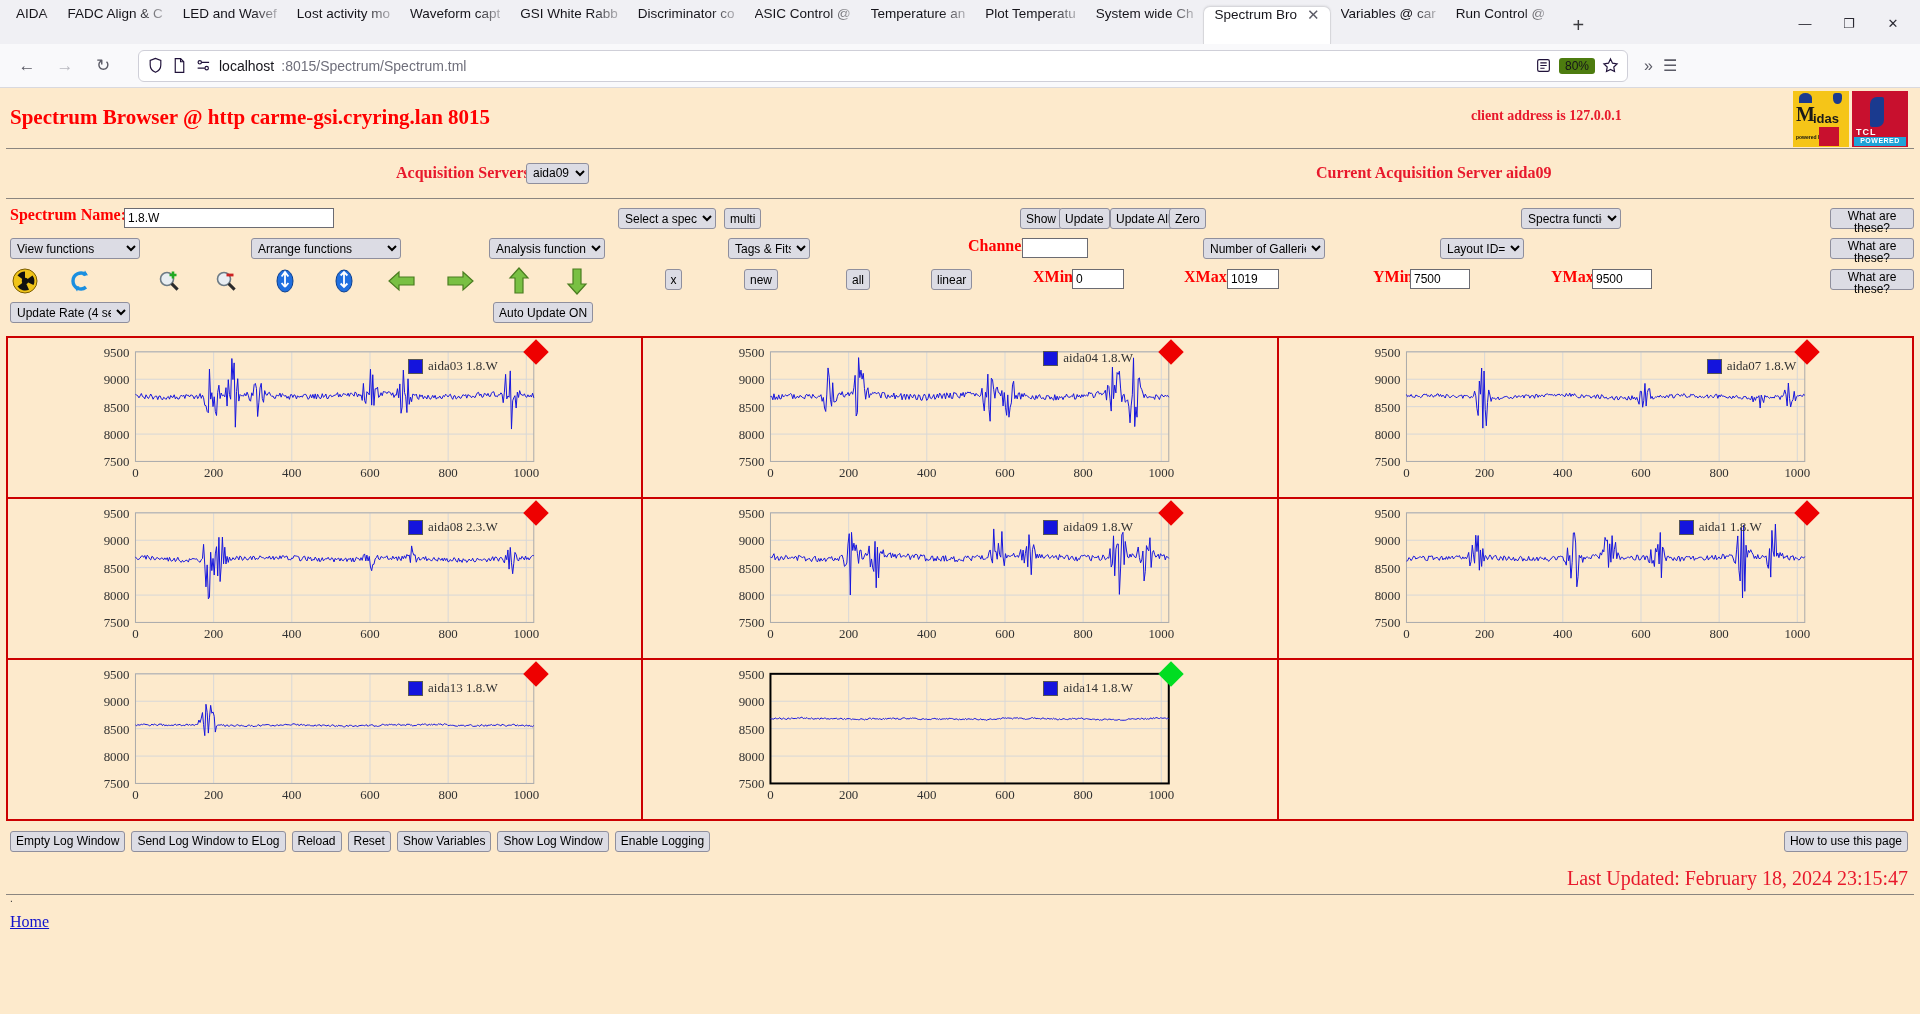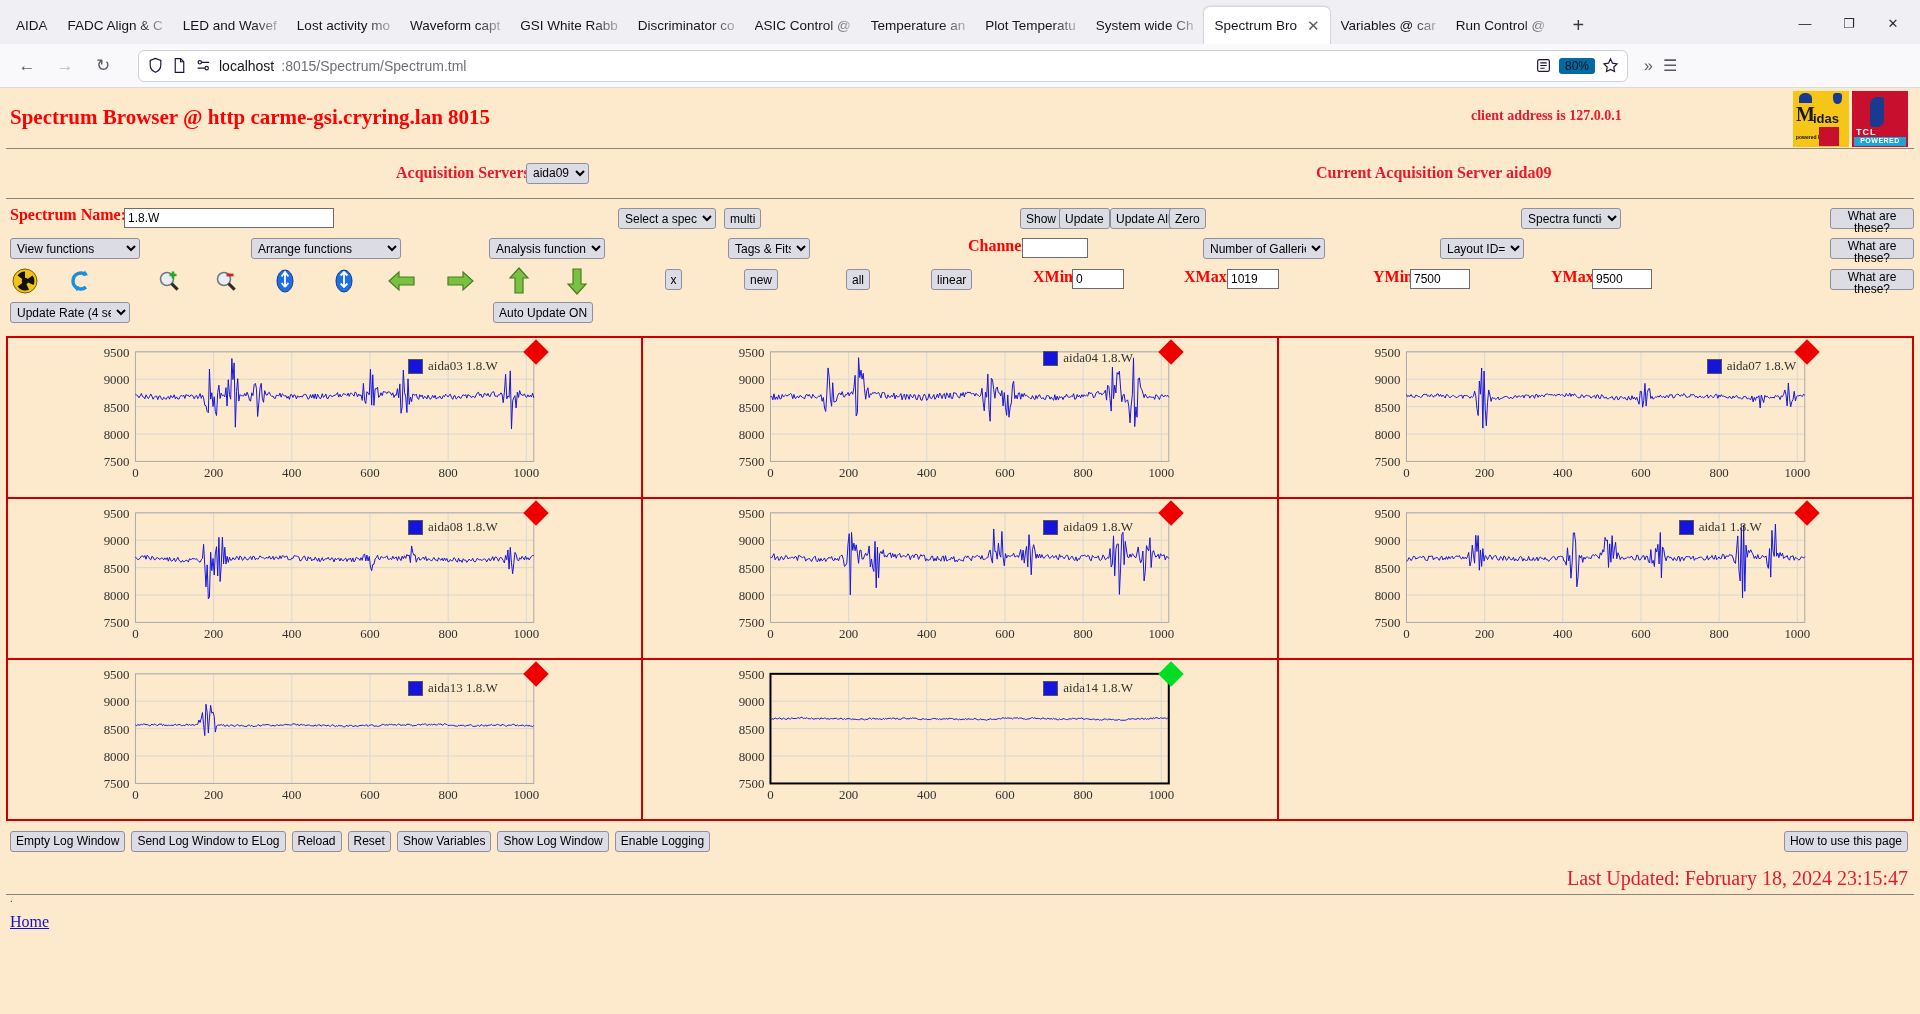--- a/index.html
+++ b/index.html
@@ -11,21 +11,21 @@
     -webkit-font-smoothing:antialiased;
   }
   
   .browser{width:1920px;background:#f0f0f4;}
   .tabstrip{
     height:44px;background:#f0f0f4;display:flex;align-items:flex-end;
     padding:0 6px;box-sizing:border-box;
   }
   .tab{
     height:38px;min-width:40px;max-width:118px;
-    display:flex;align-items:center;gap:6px;
+    display:flex;align-items:flex-start;gap:6px;
     padding:0 10px;box-sizing:border-box;
     font-size:13.5px;color:#15141a;white-space:nowrap;overflow:hidden;
     position:relative;
     border-radius:6px 6px 0 0;
     -webkit-mask-image:linear-gradient(to right,#000 70%,transparent 100%);
     mask-image:linear-gradient(to right,#000 70%,transparent 100%);
   }
   .tab.first{max-width:120px;}
   .tab.active{
     background:#ffffff;border:1px solid #d7d7db;border-bottom:none;
@@ -61,21 +61,21 @@
   .urlbar{
     flex:0 0 auto;width:1490px;height:32px;margin-left:14px;
     background:#ffffff;border:1px solid #cfcfd8;border-radius:6px;
     display:flex;align-items:center;padding:0 8px;box-sizing:border-box;gap:7px;
     font-size:14px;color:#15141a;
   }
   .urlbar .host{color:#15141a;}
   .urlbar .path{color:#6f6f7b;}
   .urlbar .spacer{flex:1;}
   .zoombadge{
-    background:#0369a1;border-radius:3px;padding:1px 6px;font-size:12px;color:#15141a;
+    background:#4d7c0f;border-radius:3px;padding:1px 6px;font-size:12px;color:#15141a;
   }
   .icon-s{width:17px;height:17px;display:inline-block;vertical-align:middle;}
   .right-tools{display:flex;align-items:center;gap:10px;margin-left:12px;color:#5b5b66;}
   .right-tools div{cursor:pointer;font-size:16px;}
 
   
   .page{padding:0 6px;box-sizing:border-box;}
   .hdrrow{display:flex;align-items:center;height:58px;position:relative;}
   .title{
     font-family:"Liberation Serif", serif;font-weight:bold;font-size:21px;color:#ff0000;
@@ -558,21 +558,21 @@
           <text x="122" y="19.0" text-anchor="end" font-family="Liberation Serif, serif" font-size="13" fill="#333">9500</text>
           <text x="128.0" y="141" text-anchor="middle" font-family="Liberation Serif, serif" font-size="13" fill="#333">0</text>
           <text x="206.5" y="141" text-anchor="middle" font-family="Liberation Serif, serif" font-size="13" fill="#333">200</text>
           <text x="285.0" y="141" text-anchor="middle" font-family="Liberation Serif, serif" font-size="13" fill="#333">400</text>
           <text x="363.5" y="141" text-anchor="middle" font-family="Liberation Serif, serif" font-size="13" fill="#333">600</text>
           <text x="442.0" y="141" text-anchor="middle" font-family="Liberation Serif, serif" font-size="13" fill="#333">800</text>
           <text x="520.5" y="141" text-anchor="middle" font-family="Liberation Serif, serif" font-size="13" fill="#333">1000</text>
         </svg>
         <div class="legend" style="left: 400px; top: 20px;">
           <span class="sw"></span>
-          <span>aida08 1.8.W</span>
+          <span>aida08 2.3.W</span>
         </div>
         <div class="diamond" style="background: rgb(238, 0, 0); left: 519px; top: 5px;"></div>
       </div>
       <div class="cell">
         <svg class="plot" viewBox="0 0 636 161" preserveAspectRatio="none">
           <line x1="128" y1="125.0" x2="528" y2="125.0" stroke="#d8d8d8" stroke-width="1"></line>
           <line x1="128" y1="97.3" x2="528" y2="97.3" stroke="#d8d8d8" stroke-width="1"></line>
           <line x1="128" y1="69.5" x2="528" y2="69.5" stroke="#d8d8d8" stroke-width="1"></line>
           <line x1="128" y1="41.8" x2="528" y2="41.8" stroke="#d8d8d8" stroke-width="1"></line>
           <line x1="128" y1="14.0" x2="528" y2="14.0" stroke="#d8d8d8" stroke-width="1"></line>

